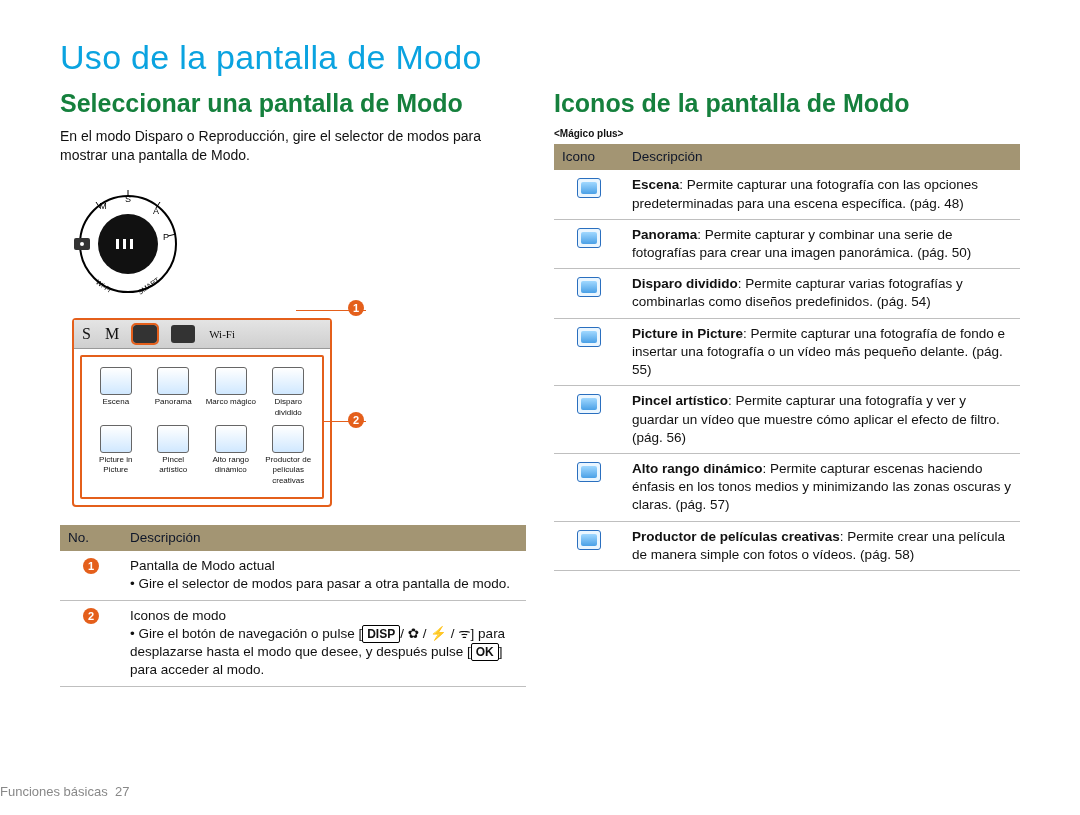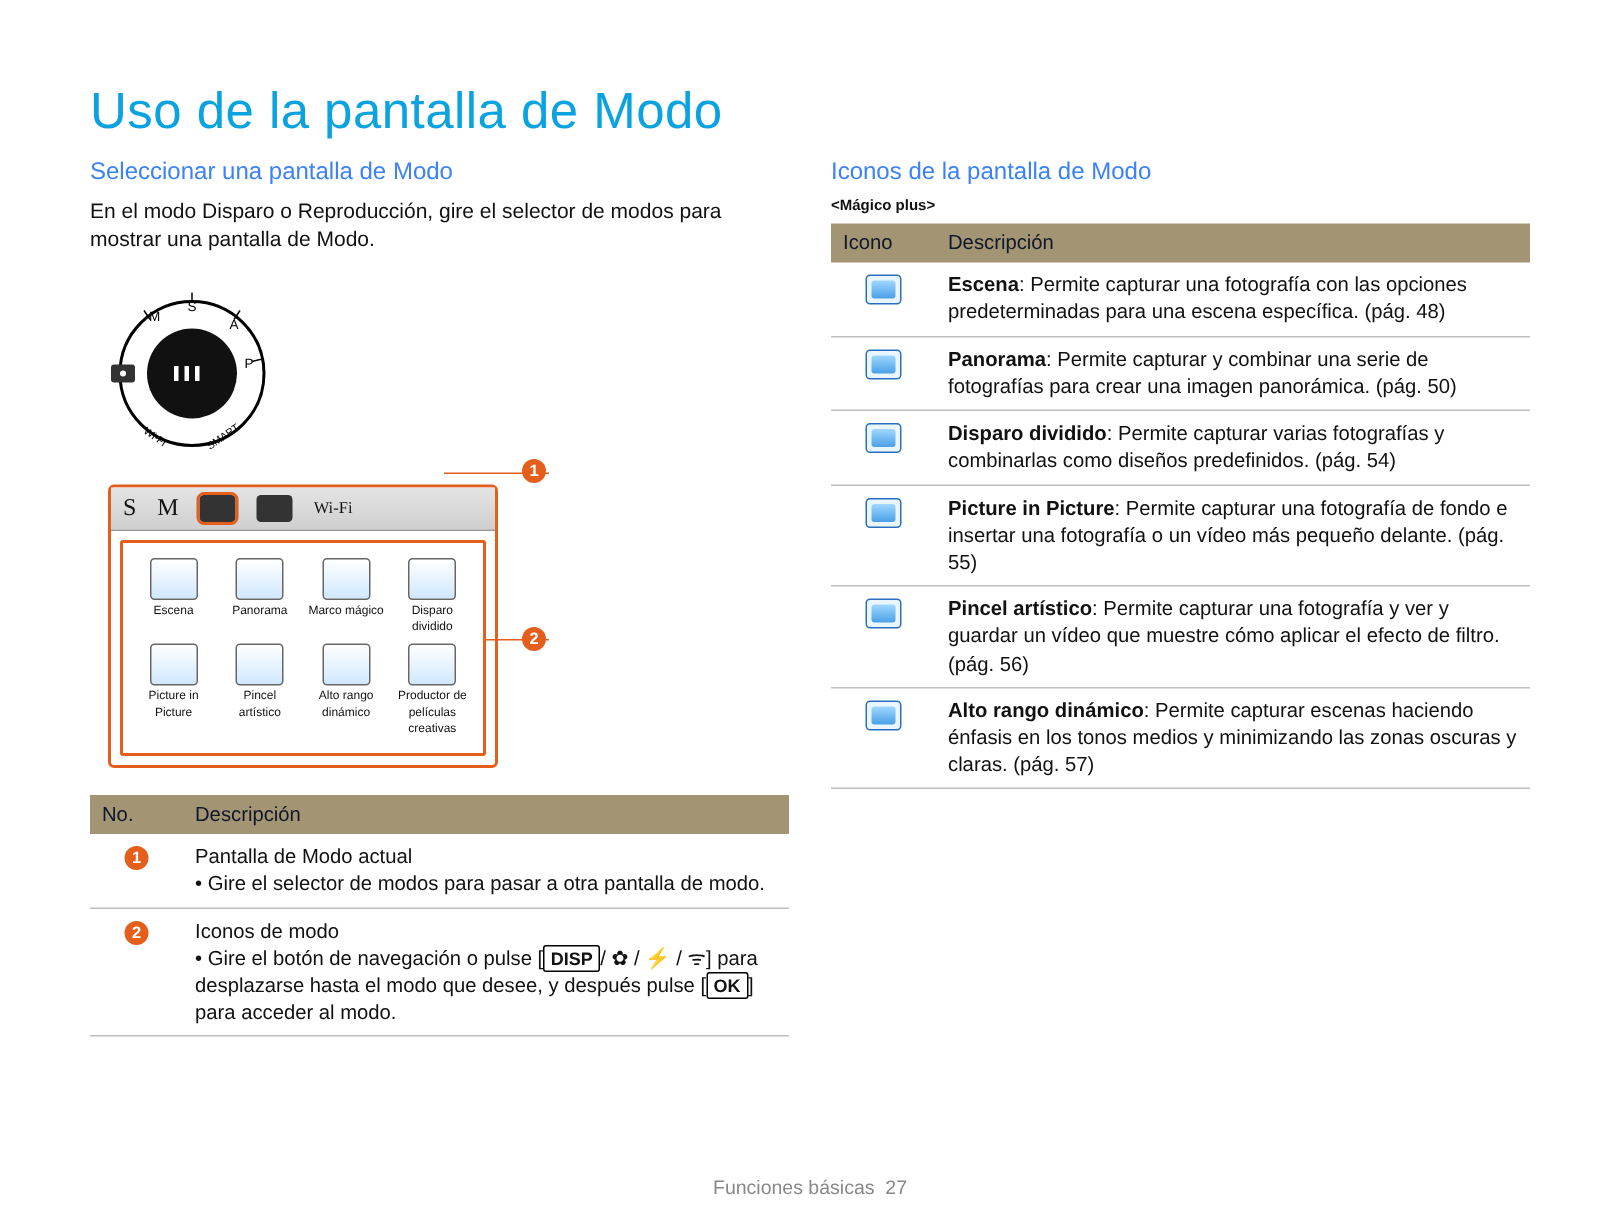--- a/index.html
+++ b/index.html
@@ -1,31 +1,31 @@
 <!DOCTYPE html>
 <html><head>
 <meta charset="utf-8">
 <style>
   html,body{margin:0;padding:0;background:#fff;color:#111;font-family:Arial,Helvetica,sans-serif;font-size:14px;line-height:1.35}
-  .page{width:1080px;height:815px;box-sizing:border-box;padding:52px 60px 20px 60px;position:relative}
+  .page{width:1080px;height:815px;box-sizing:border-box;padding:35px 60px 20px 60px;position:relative}
   h1{font-size:34px;font-weight:400;color:#0aa3e0;margin:0 0 6px 0;letter-spacing:.3px}
   .intro{font-size:14px;margin:0 0 22px 0}
   .columns{display:flex;gap:28px}
   .col{flex:1;min-width:0}
-  h2{font-size:16px;font-weight:400;color:#3b82f6;margin:0 0 6px 0}
+  h2{font-size:25px;font-weight:700;color:#15803d;margin:0 0 6px 0}
   .strong-inline{font-weight:700}
   table{border-collapse:collapse;width:100%;font-size:13.5px}
   .thead{background:#a39573;color:#0f172a}
   .thead th{text-align:left;font-weight:400;padding:4px 8px}
   td{vertical-align:top;padding:6px 8px;border-bottom:1px solid #bfbfbf}
   .num-badge{display:inline-block;width:16px;height:16px;border-radius:50%;background:#e45f1b;color:#fff;font-size:11px;line-height:16px;text-align:center;font-weight:700}
   .disp-pill{display:inline-block;border:1px solid #000;border-radius:2px;padding:0 4px;font-weight:700;font-size:12px}
   .icon-mini{display:inline-block;width:22px;height:18px;background:#eaf6ff;border:1px solid #2a6fbf;border-radius:3px;position:relative;vertical-align:top;margin-top:2px}
   .icon-mini::after{content:"";position:absolute;inset:3px;background:linear-gradient(#a0d8ff,#4aa0e6);border-radius:2px}
-  .footer{position:absolute;bottom:14px;left:0;right:0;text-align:center;color:#888;font-size:13px}
+  .footer{position:absolute;bottom:14px;left:0;right:0;text-align:left;color:#888;font-size:13px}
   
   .dial{width:120px;height:120px;position:relative;margin:4px 0 14px 8px}
   .dial svg{width:100%;height:100%}
   .lcd-wrap{position:relative;width:260px;margin-left:12px}
   .lcd-frame{border:2px solid #e45f1b;border-radius:4px;padding:0;background:#fff}
   .lcd-top{display:flex;align-items:center;gap:14px;background:linear-gradient(#e4e4e4,#cfcfcf);padding:3px 8px;border-bottom:1px solid #999;font-family:Georgia,serif;font-size:16px}
   .lcd-top .chip{width:24px;height:18px;border-radius:3px;background:#333}
   .lcd-top .chip.sel{outline:2px solid #e45f1b}
   .lcd-grid{display:grid;grid-template-columns:repeat(4,1fr);gap:6px;padding:10px 8px;border:2px solid #e45f1b;margin:6px;border-radius:2px}
   .mode-cell{display:flex;flex-direction:column;align-items:center;font-size:8px;text-align:center}
@@ -179,20 +179,24 @@
               <td><span class="strong-inline">Picture in Picture</span><span>: Permite capturar una fotografía de fondo e insertar una fotografía o un vídeo más pequeño delante. (pág. 55)</span></td>
             </tr>
         <tr>
               <td style="text-align:center"><span class="icon-mini"></span></td>
               <td><span class="strong-inline">Pincel artístico</span><span>: Permite capturar una fotografía y ver y guardar un vídeo que muestre cómo aplicar el efecto de filtro. (pág. 56)</span></td>
             </tr>
         <tr>
               <td style="text-align:center"><span class="icon-mini"></span></td>
               <td><span class="strong-inline">Alto rango dinámico</span><span>: Permite capturar escenas haciendo énfasis en los tonos medios y minimizando las zonas oscuras y claras. (pág. 57)</span></td>
             </tr>
+        <tr>
+              <td style="text-align:center"><span class="icon-mini"></span></td>
+              <td><span class="strong-inline">Productor de películas creativas</span><span>: Permite crear una película de manera simple con fotos o vídeos. (pág. 58)</span></td>
+            </tr>
       </tbody>
         </table>
     </div>
   </div>
 
   <div class="footer">
     <span>Funciones básicas</span>&nbsp;&nbsp;<span>27</span>
   </div>
 </div>
 

